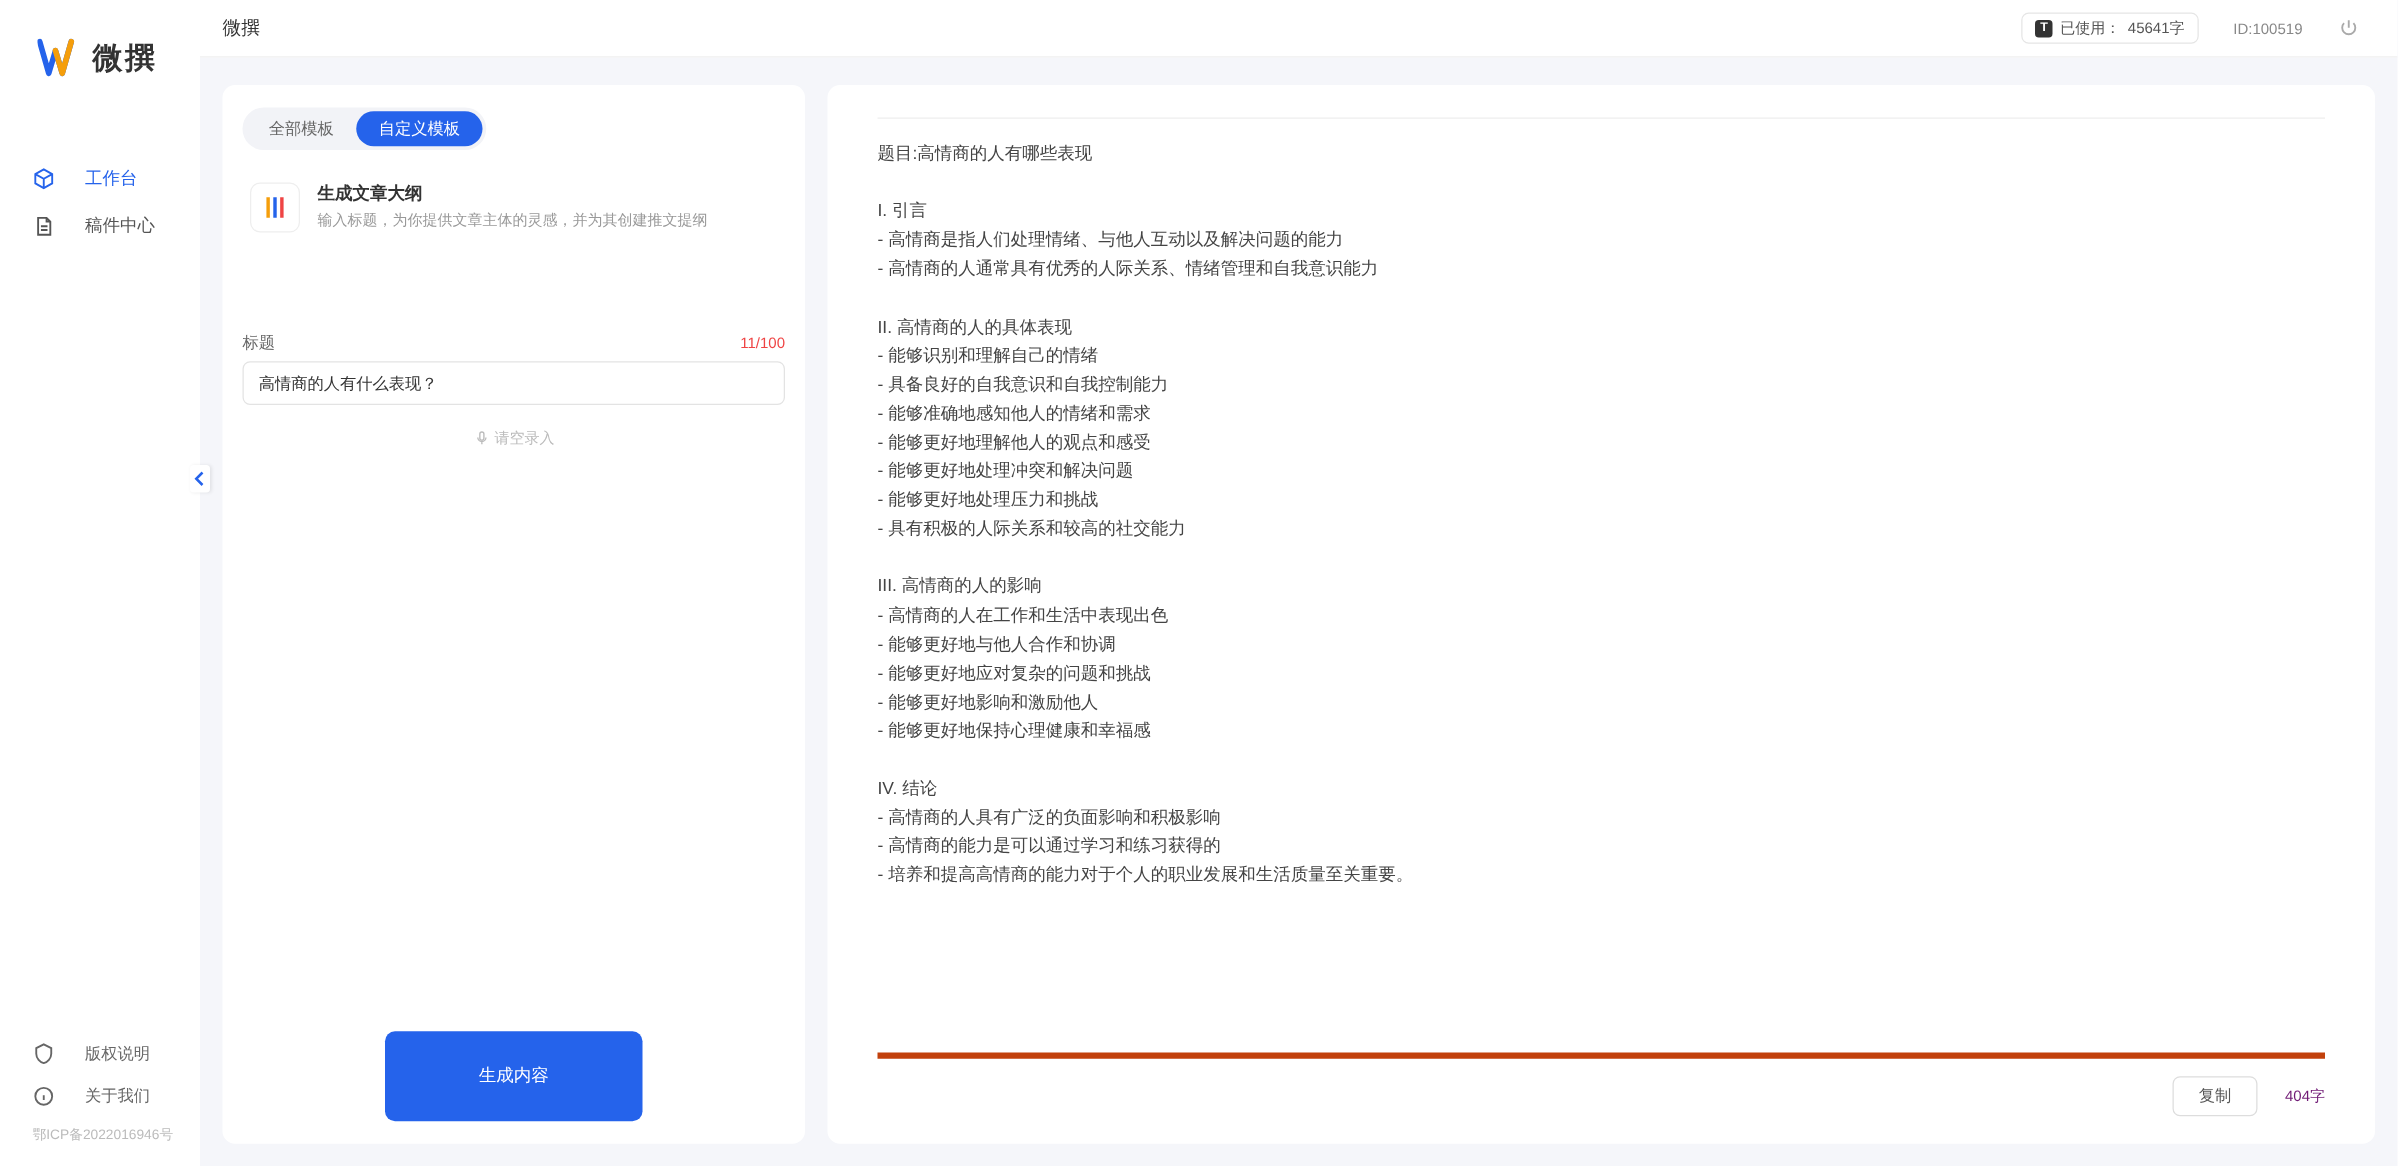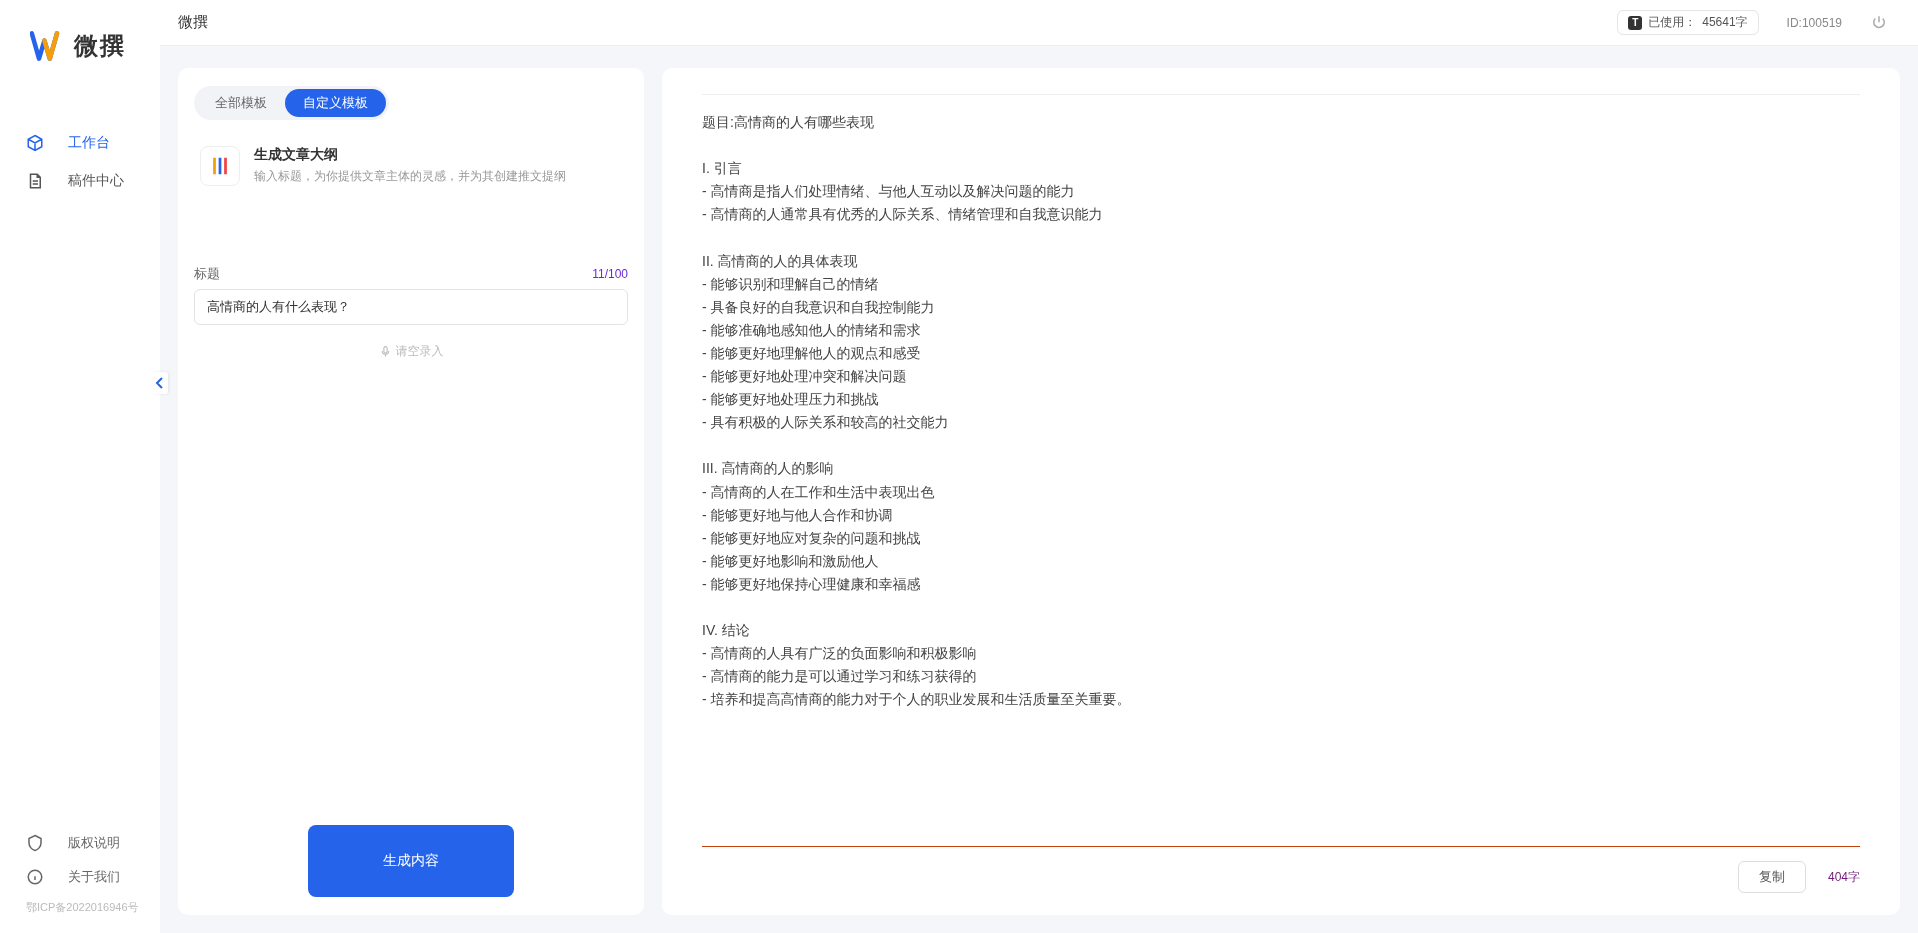--- a/index.html
+++ b/index.html
@@ -39,32 +39,32 @@
 .tab.active { background: #2563eb; color: #fff; }
 
 .template-card { display: flex; gap: 14px; padding: 8px 6px 14px 6px; }
 .tpl-icon { width: 40px; height: 40px; border: 1px solid #eee; border-radius: 8px; display: flex; align-items: center; justify-content: center; font-size: 20px; }
 .tpl-title { font-size: 14px; font-weight: 600; color: #333; margin-bottom: 4px; }
 .tpl-desc { font-size: 12px; color: #999; }
 
 .form-area { margin-top: 20px; flex: 1; }
 .field-row { display: flex; justify-content: space-between; align-items: center; margin-bottom: 6px; margin-top: 45px; }
 .field-label { font-size: 13px; color: #666; }
-.field-count { font-size: 12px; color: #6d28d9; }
-.title-input { width: 100%; border: 1px solid #e3e3e3; border-radius: 6px; padding: 9px 12px; font-size: 13px; color: #333; outline: none; font-family: Liberation Serif, serif; }
+.field-count { font-size: 12px; color: #ef4444; }
+.title-input { width: 100%; border: 1px solid #e3e3e3; border-radius: 6px; padding: 9px 12px; font-size: 13px; color: #333; outline: none; }
 .voice-row { margin-top: 18px; display: flex; align-items: center; justify-content: center; gap: 4px; color: #bbb; font-size: 12px; cursor: pointer; }
 
 .generate-btn { margin-top: auto; align-self: center; width: 206px; background: #2563eb; color: #fff; border: none; border-radius: 8px; padding: 27px 0; font-size: 14px; cursor: pointer; }
 
 .result-header { position: relative; margin-bottom: 16px; text-align: center; }
 .result-title { font-family: "SimSun", serif; font-size: 26px; color: #222; display: inline-block; }
 .result-count { position: absolute; right: 0; bottom: 0; font-size: 11px; color: #ccc; }
 .result-divider { border-top: 1px solid #eee; margin-bottom: 16px; }
 .result-body { flex: 1; overflow: auto; font-size: 14px; color: #444; line-height: 1.65; white-space: pre-wrap; font-family: "Microsoft YaHei", sans-serif; }
-.result-footer { border-top: 1px solid #c2410c; padding-top: 14px; display: flex; justify-content: flex-end; align-items: center; gap: 22px; }
+.result-footer { border-top: 5px solid #c2410c; padding-top: 14px; display: flex; justify-content: flex-end; align-items: center; gap: 22px; }
 .copy-btn { border: 1px solid #ddd; background: #fff; border-radius: 6px; padding: 6px 20px; font-size: 13px; color: #555; cursor: pointer; }
 .word-count { font-size: 12px; color: #701a75; }
 </style>
 </head>
 <body>
 
 <aside class="sidebar">
   <div class="logo">
     <svg class="logo-icon" viewBox="0 0 40 40">
       <path d="M2 6 L10 34 L16 14 L22 34 L30 6" stroke="#2563eb" stroke-width="5" fill="none" stroke-linecap="round" stroke-linejoin="round"></path>

